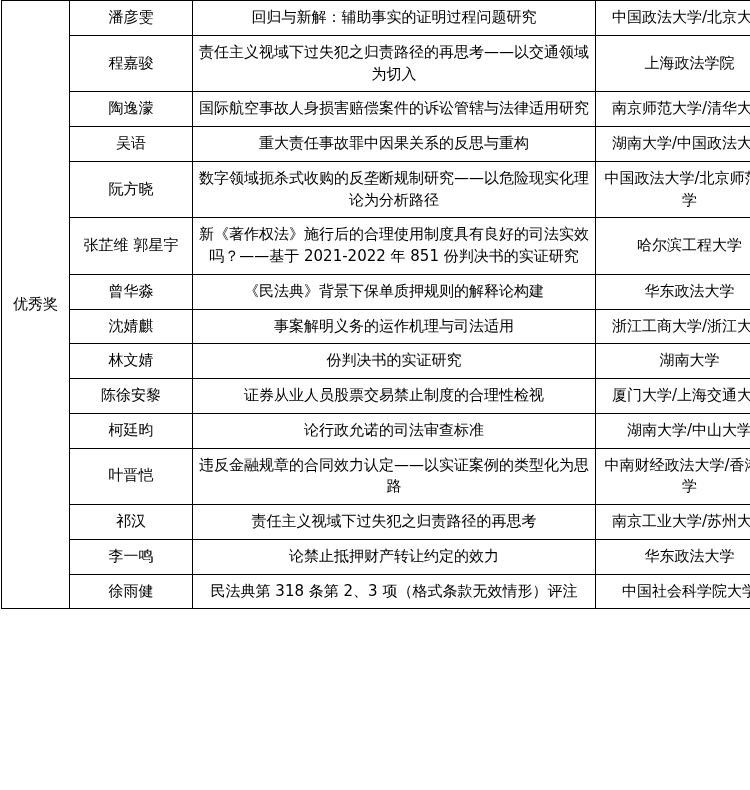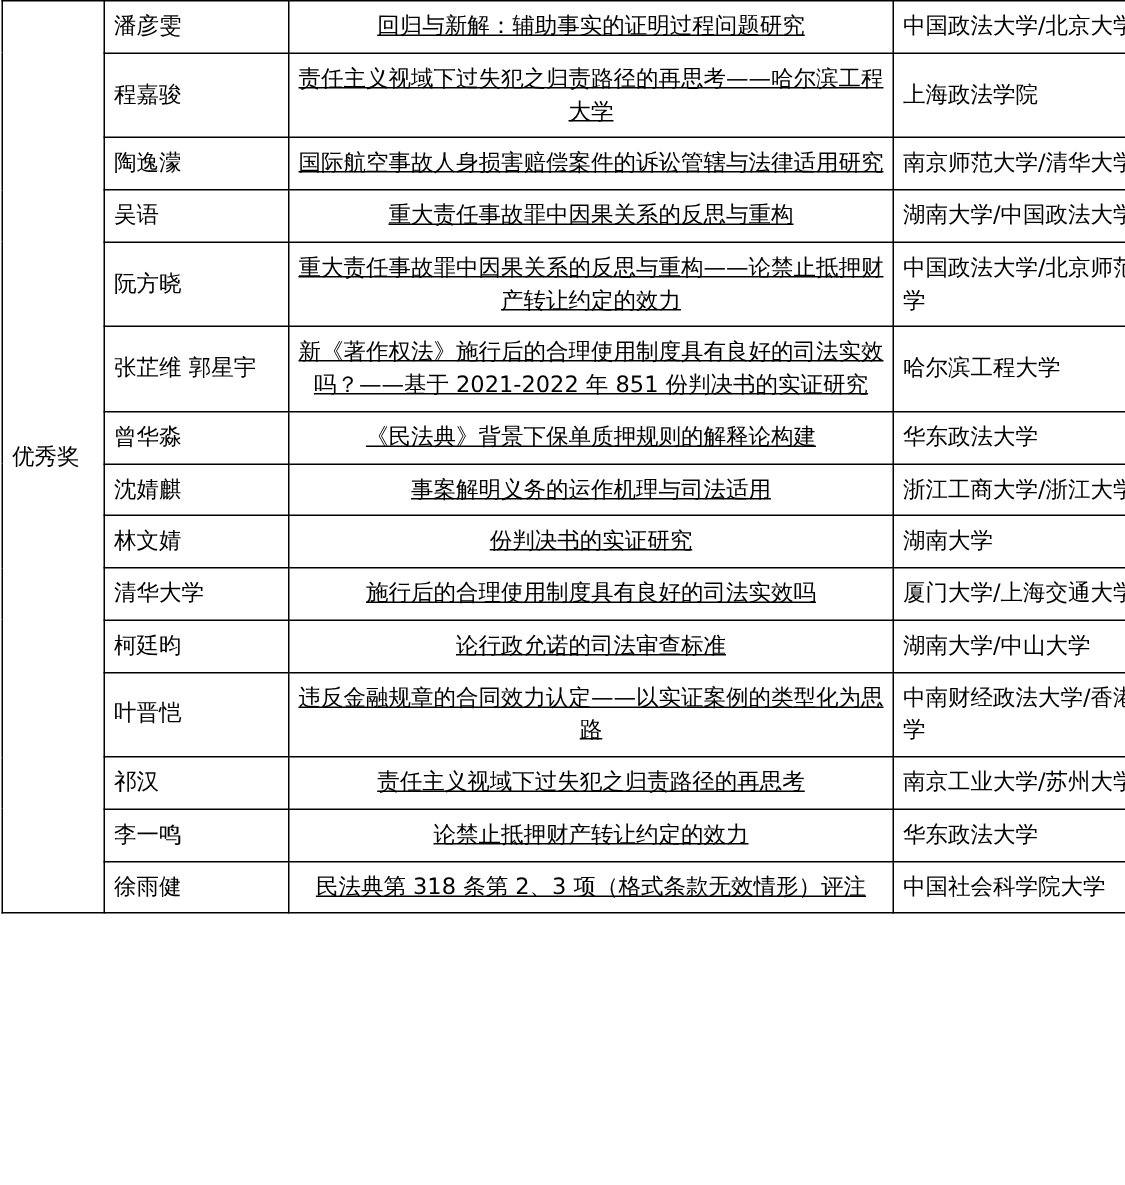--- a/index.html
+++ b/index.html
@@ -26,37 +26,37 @@
     width: 748px;
     margin-left: 1px;
     border-top: 1px solid #000;
     border-bottom: 1px solid #000;
   }
   table.award-table td {
     border: 1px solid #000000;
     padding: 6px 6px;
     font-size: 15px;
     line-height: 1.45;
+    text-align: center;
     vertical-align: middle;
     word-break: break-word;
   }
   td.col-award {
     width: 55px;
     font-size: 15px;
     letter-spacing: 0px;
     margin-top: 36px;
   }
   td.col-name {
     width: 110px;
     white-space: nowrap;
   }
   td.col-title {
     width: 390px;
     text-align: center;
-    text-decoration: underline;
   }
   td.col-school {
     width: 175px;
   }
   
   table.award-table tr:first-child td {
     border-top: 1px solid #000;
   }
 </style>
 </head>
@@ -66,36 +66,36 @@
   <table class="award-table">
     <tbody>
       <tr>
         <td class="col-award" rowspan="15">优秀奖</td>
         <td class="col-name">潘彦雯</td>
         <td class="col-title">回归与新解：辅助事实的证明过程问题研究</td>
         <td class="col-school">中国政法大学/北京大学</td>
       </tr>
       <tr>
         <td class="col-name">程嘉骏</td>
-        <td class="col-title">责任主义视域下过失犯之归责路径的再思考——哈尔滨工程大学</td>
+        <td class="col-title">责任主义视域下过失犯之归责路径的再思考——以交通领域为切入</td>
         <td class="col-school">上海政法学院</td>
       </tr>
       <tr>
         <td class="col-name">陶逸濛</td>
         <td class="col-title">国际航空事故人身损害赔偿案件的诉讼管辖与法律适用研究</td>
         <td class="col-school">南京师范大学/清华大学</td>
       </tr>
       <tr>
         <td class="col-name">吴语</td>
         <td class="col-title">重大责任事故罪中因果关系的反思与重构</td>
         <td class="col-school">湖南大学/中国政法大学</td>
       </tr>
       <tr>
         <td class="col-name">阮方晓</td>
-        <td class="col-title">重大责任事故罪中因果关系的反思与重构——论禁止抵押财产转让约定的效力</td>
+        <td class="col-title">数字领域扼杀式收购的反垄断规制研究——以危险现实化理论为分析路径</td>
         <td class="col-school">中国政法大学/北京师范大学</td>
       </tr>
       <tr>
         <td class="col-name">张芷维 郭星宇</td>
         <td class="col-title">新《著作权法》施行后的合理使用制度具有良好的司法实效吗？——基于 2021-2022 年 851 份判决书的实证研究</td>
         <td class="col-school">哈尔滨工程大学</td>
       </tr>
       <tr>
         <td class="col-name">曾华淼</td>
         <td class="col-title">《民法典》背景下保单质押规则的解释论构建</td>
@@ -105,22 +105,22 @@
         <td class="col-name">沈婧麒</td>
         <td class="col-title">事案解明义务的运作机理与司法适用</td>
         <td class="col-school">浙江工商大学/浙江大学</td>
       </tr>
       <tr>
         <td class="col-name">林文婧</td>
         <td class="col-title">份判决书的实证研究</td>
         <td class="col-school">湖南大学</td>
       </tr>
       <tr>
-        <td class="col-name">清华大学</td>
-        <td class="col-title">施行后的合理使用制度具有良好的司法实效吗</td>
+        <td class="col-name">陈徐安黎</td>
+        <td class="col-title">证券从业人员股票交易禁止制度的合理性检视</td>
         <td class="col-school">厦门大学/上海交通大学</td>
       </tr>
       <tr>
         <td class="col-name">柯廷昀</td>
         <td class="col-title">论行政允诺的司法审查标准</td>
         <td class="col-school">湖南大学/中山大学</td>
       </tr>
       <tr>
         <td class="col-name">叶晋恺</td>
         <td class="col-title">违反金融规章的合同效力认定——以实证案例的类型化为思路</td>

